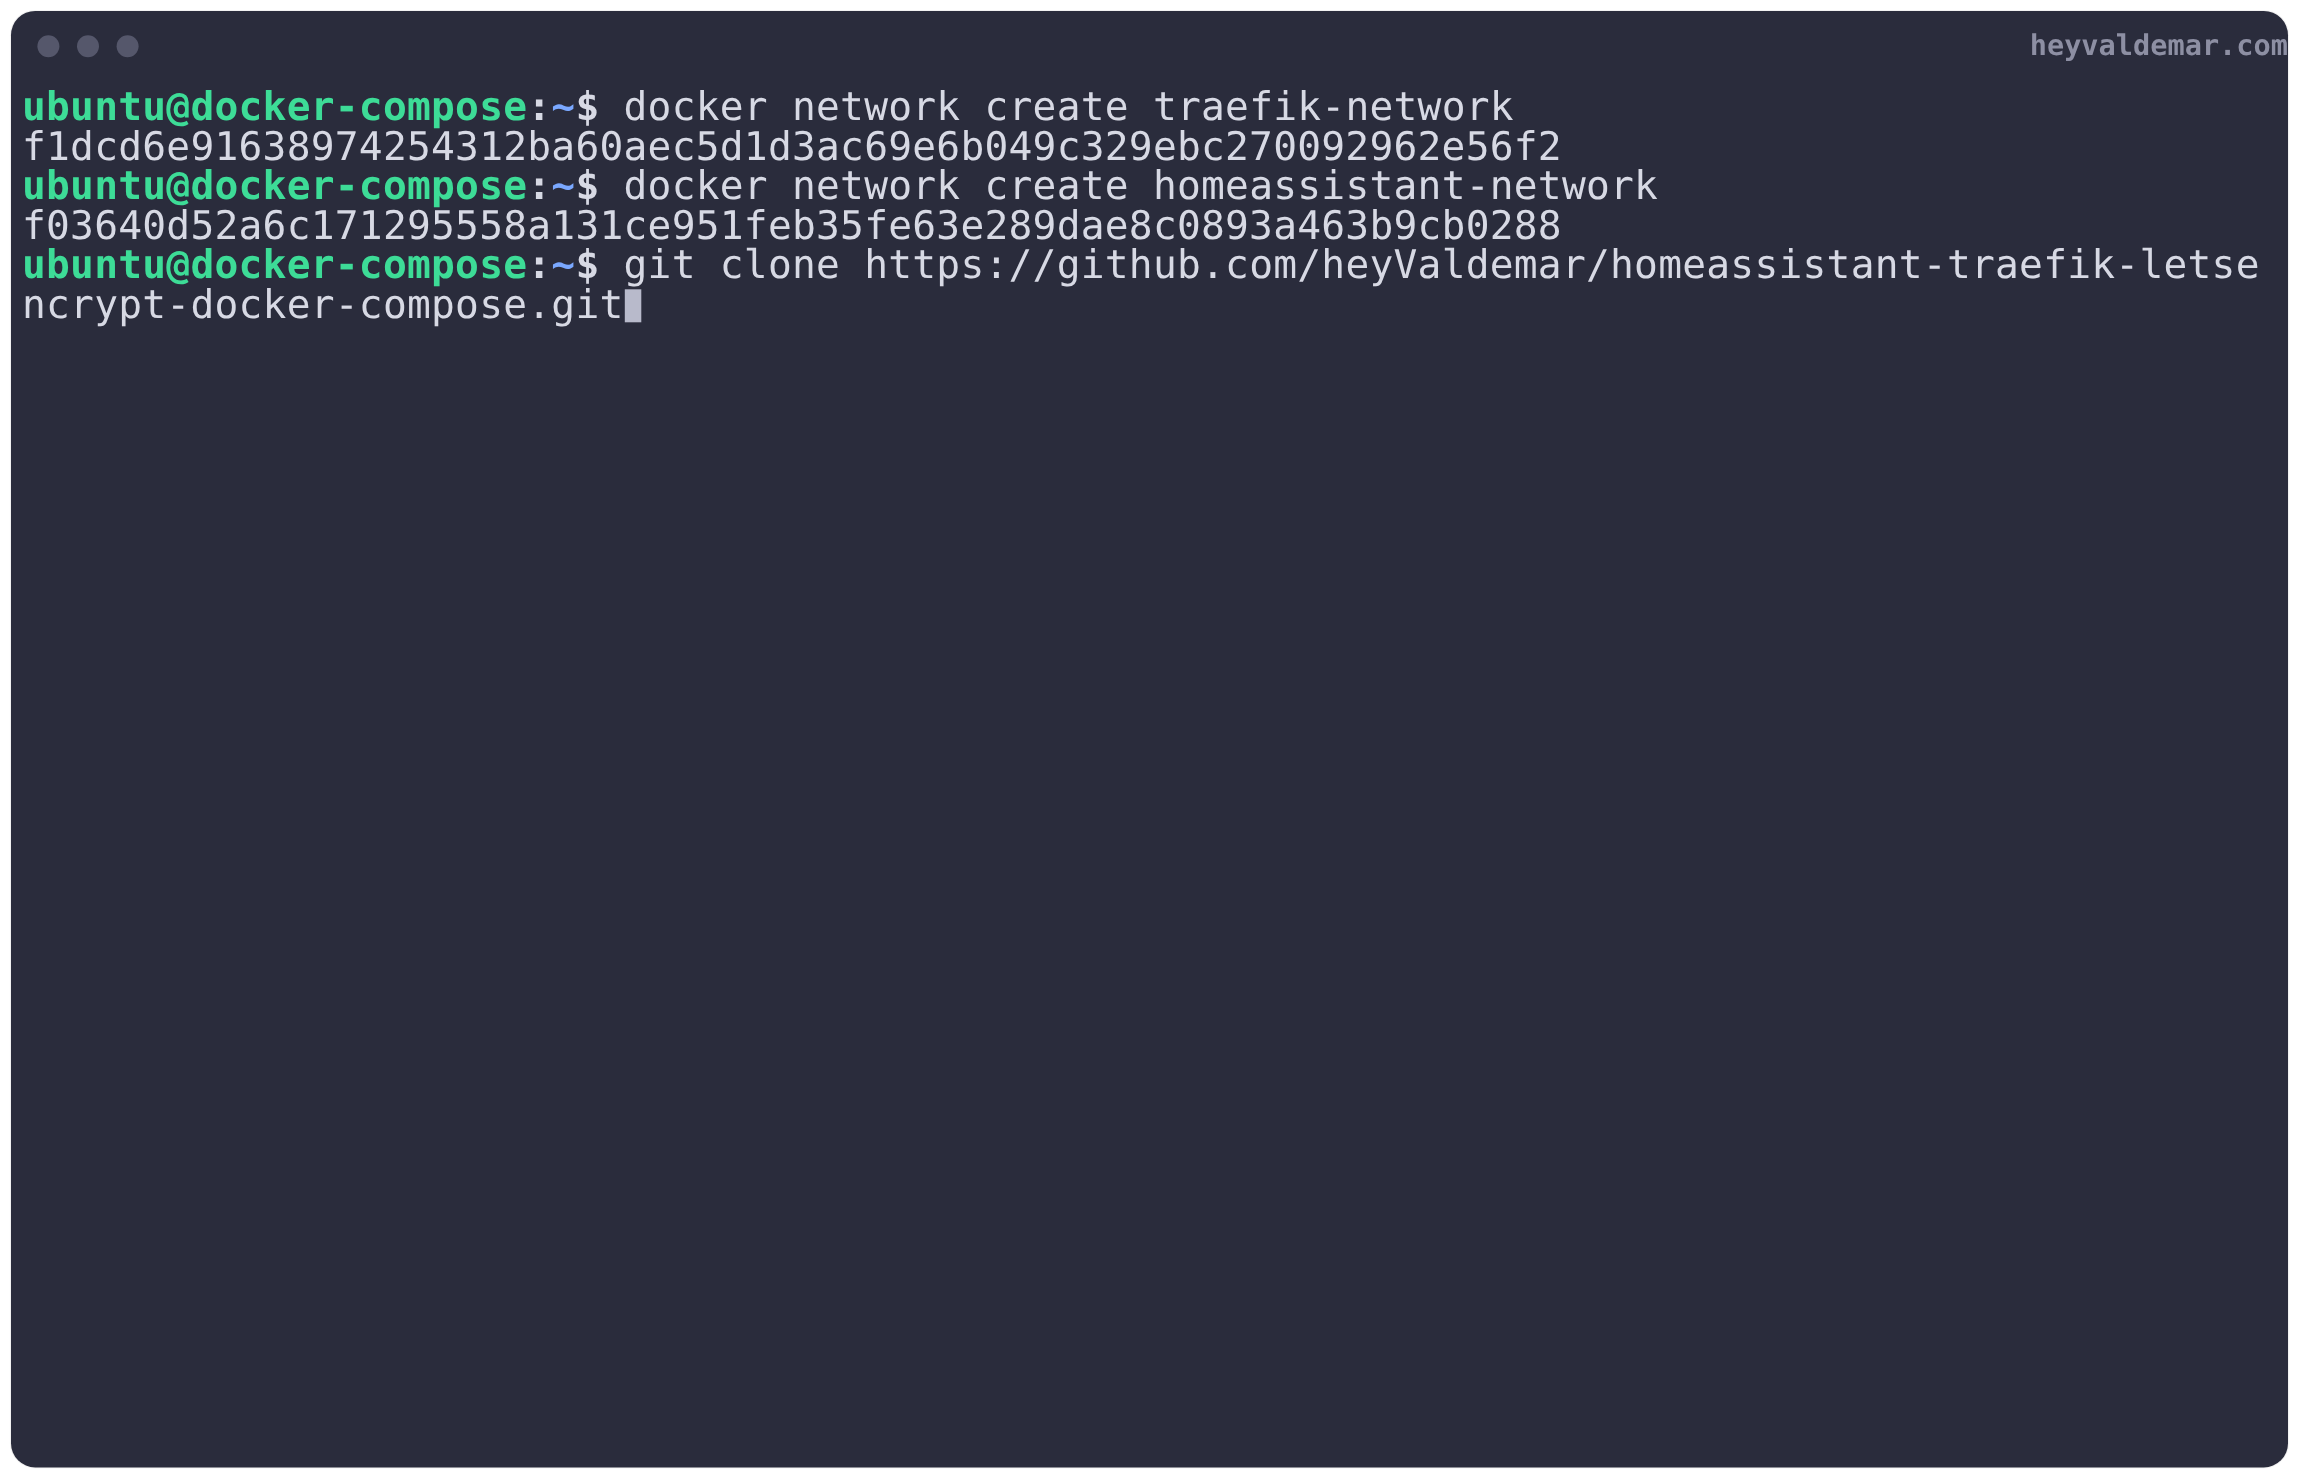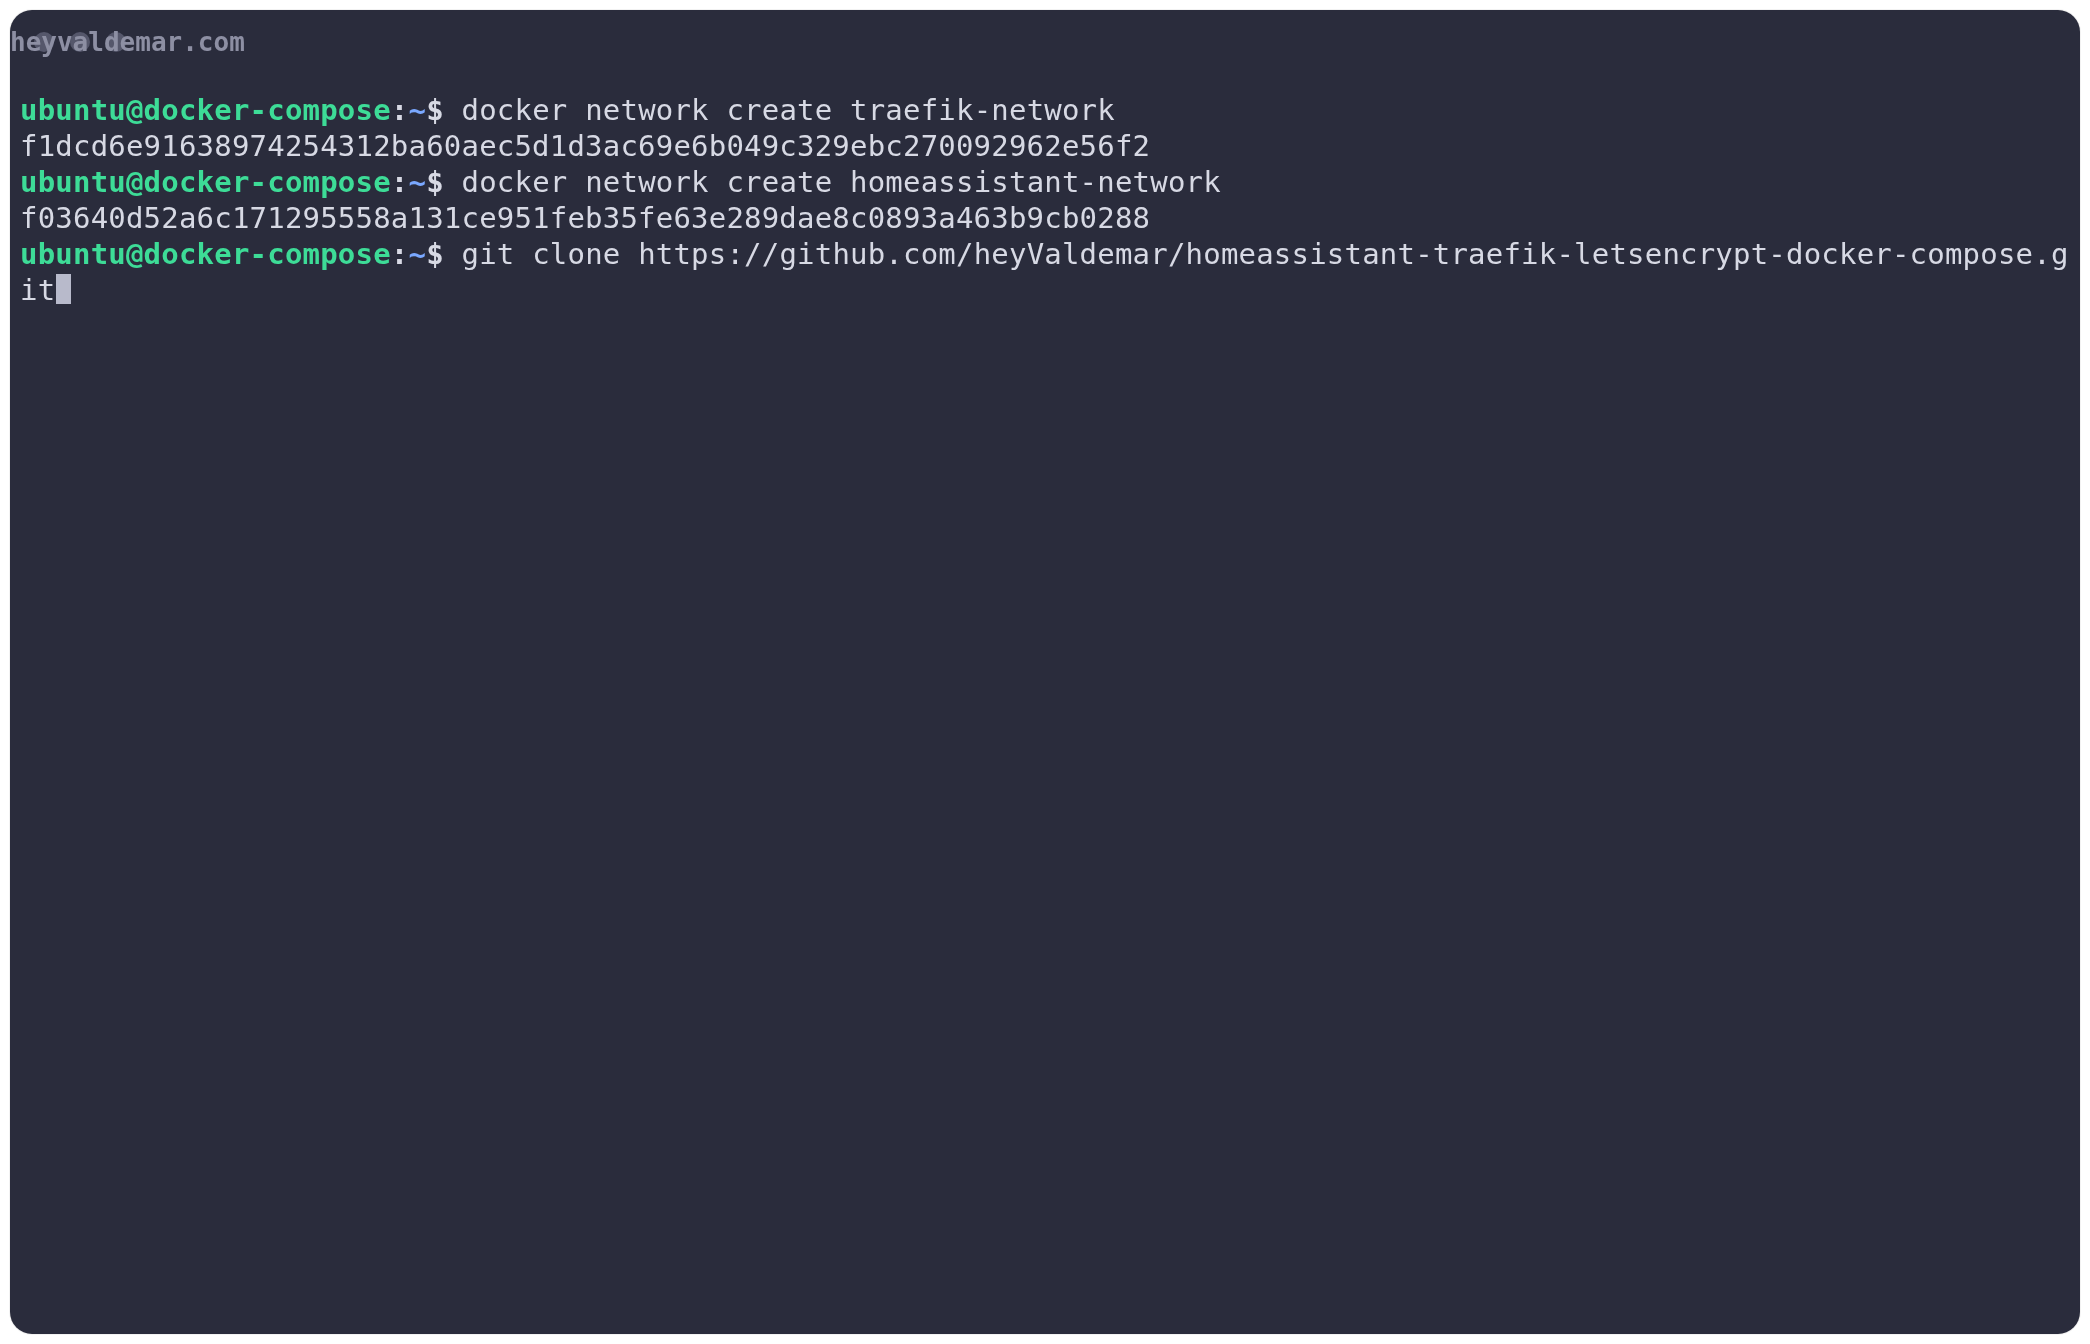--- a/index.html
+++ b/index.html
@@ -39,37 +39,36 @@
     width: 20px;
     height: 20px;
     border-radius: 50%;
     background: #55576b;
   }
 
   .title {
     position: absolute;
     left: 0;
     right: 0;
-    text-align: left;
+    text-align: right;
     font-weight: 700;
     font-size: 26px;
     color: #8d8fa3;
     pointer-events: none;
   }
 
   .terminal {
     padding: 6px 10px 10px 10px;
-    font-size: 29px;
+    font-size: 36px;
     line-height: 36px;
     color: #d7d9e4;
     white-space: pre-wrap;       
     word-break: break-all;        
     font-weight: 500;
     letter-spacing: 0.2px;
-    margin-top: 12px;
   }
 
   .user { color: #3ddc97; font-weight: 700; }
   .colon { color: #d7d9e4; font-weight: 700; }
   .cwd { color: #7aa8ff; font-weight: 700; }
   .dollar { color: #d7d9e4; font-weight: 700; }
   .cmd { color: #d7d9e4; }
   .out { color: #d7d9e4; }
 
   .cursor {

